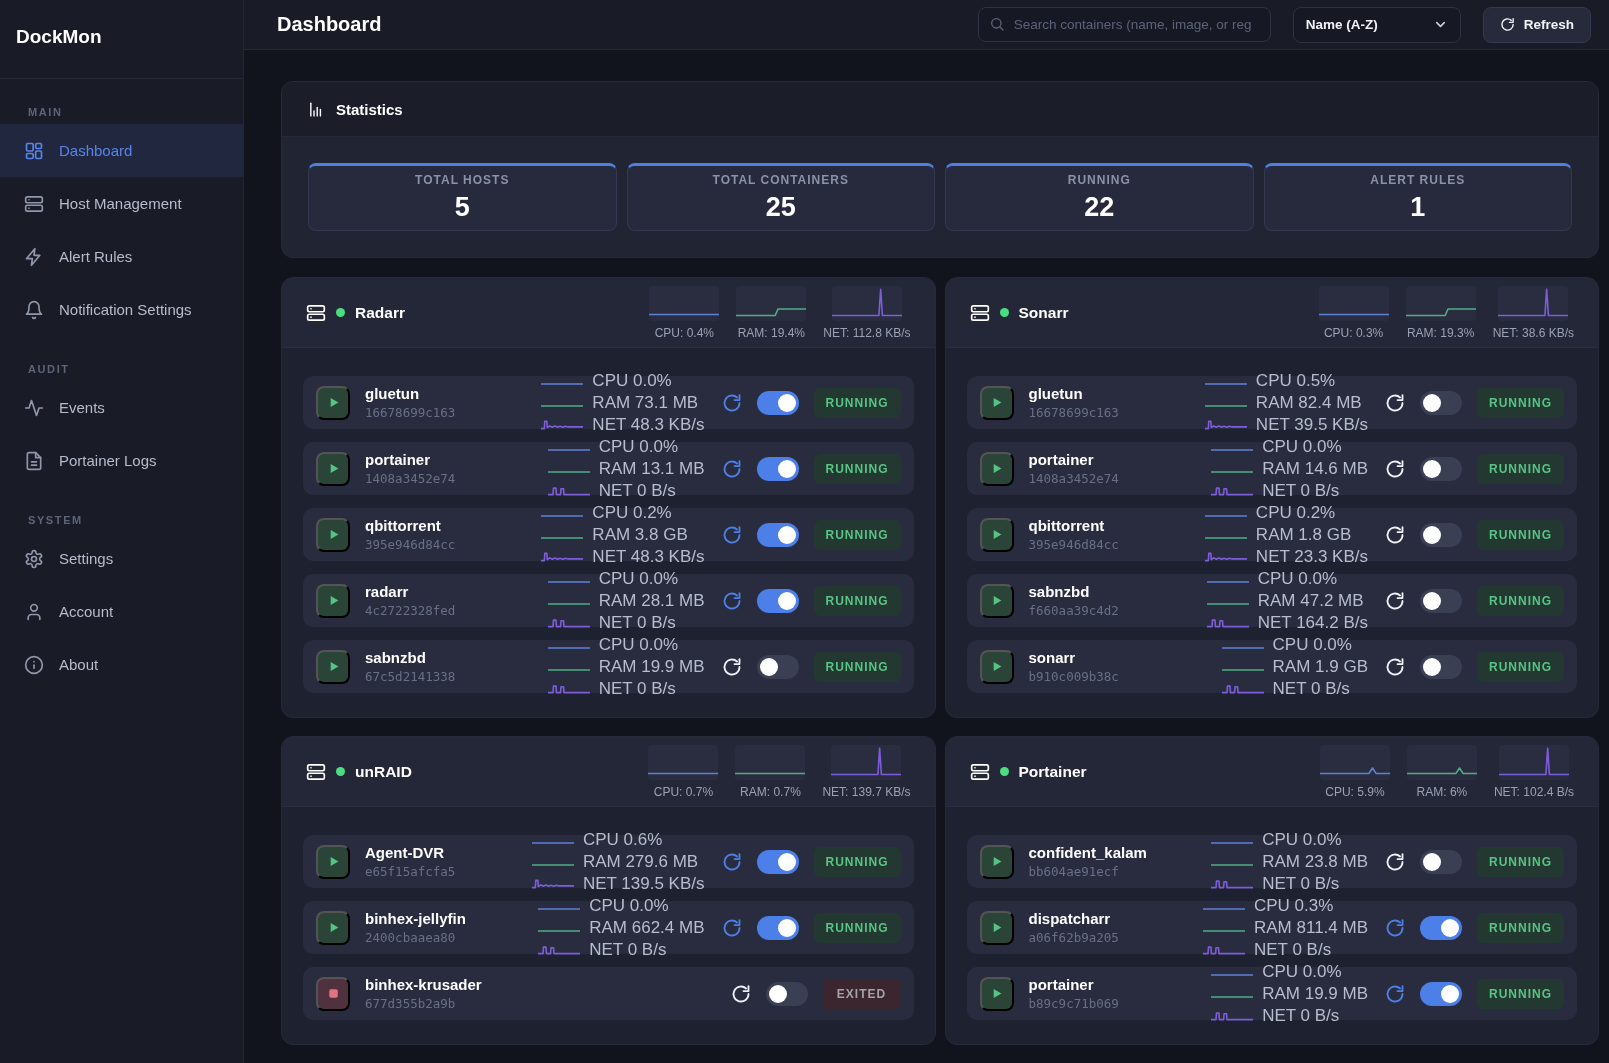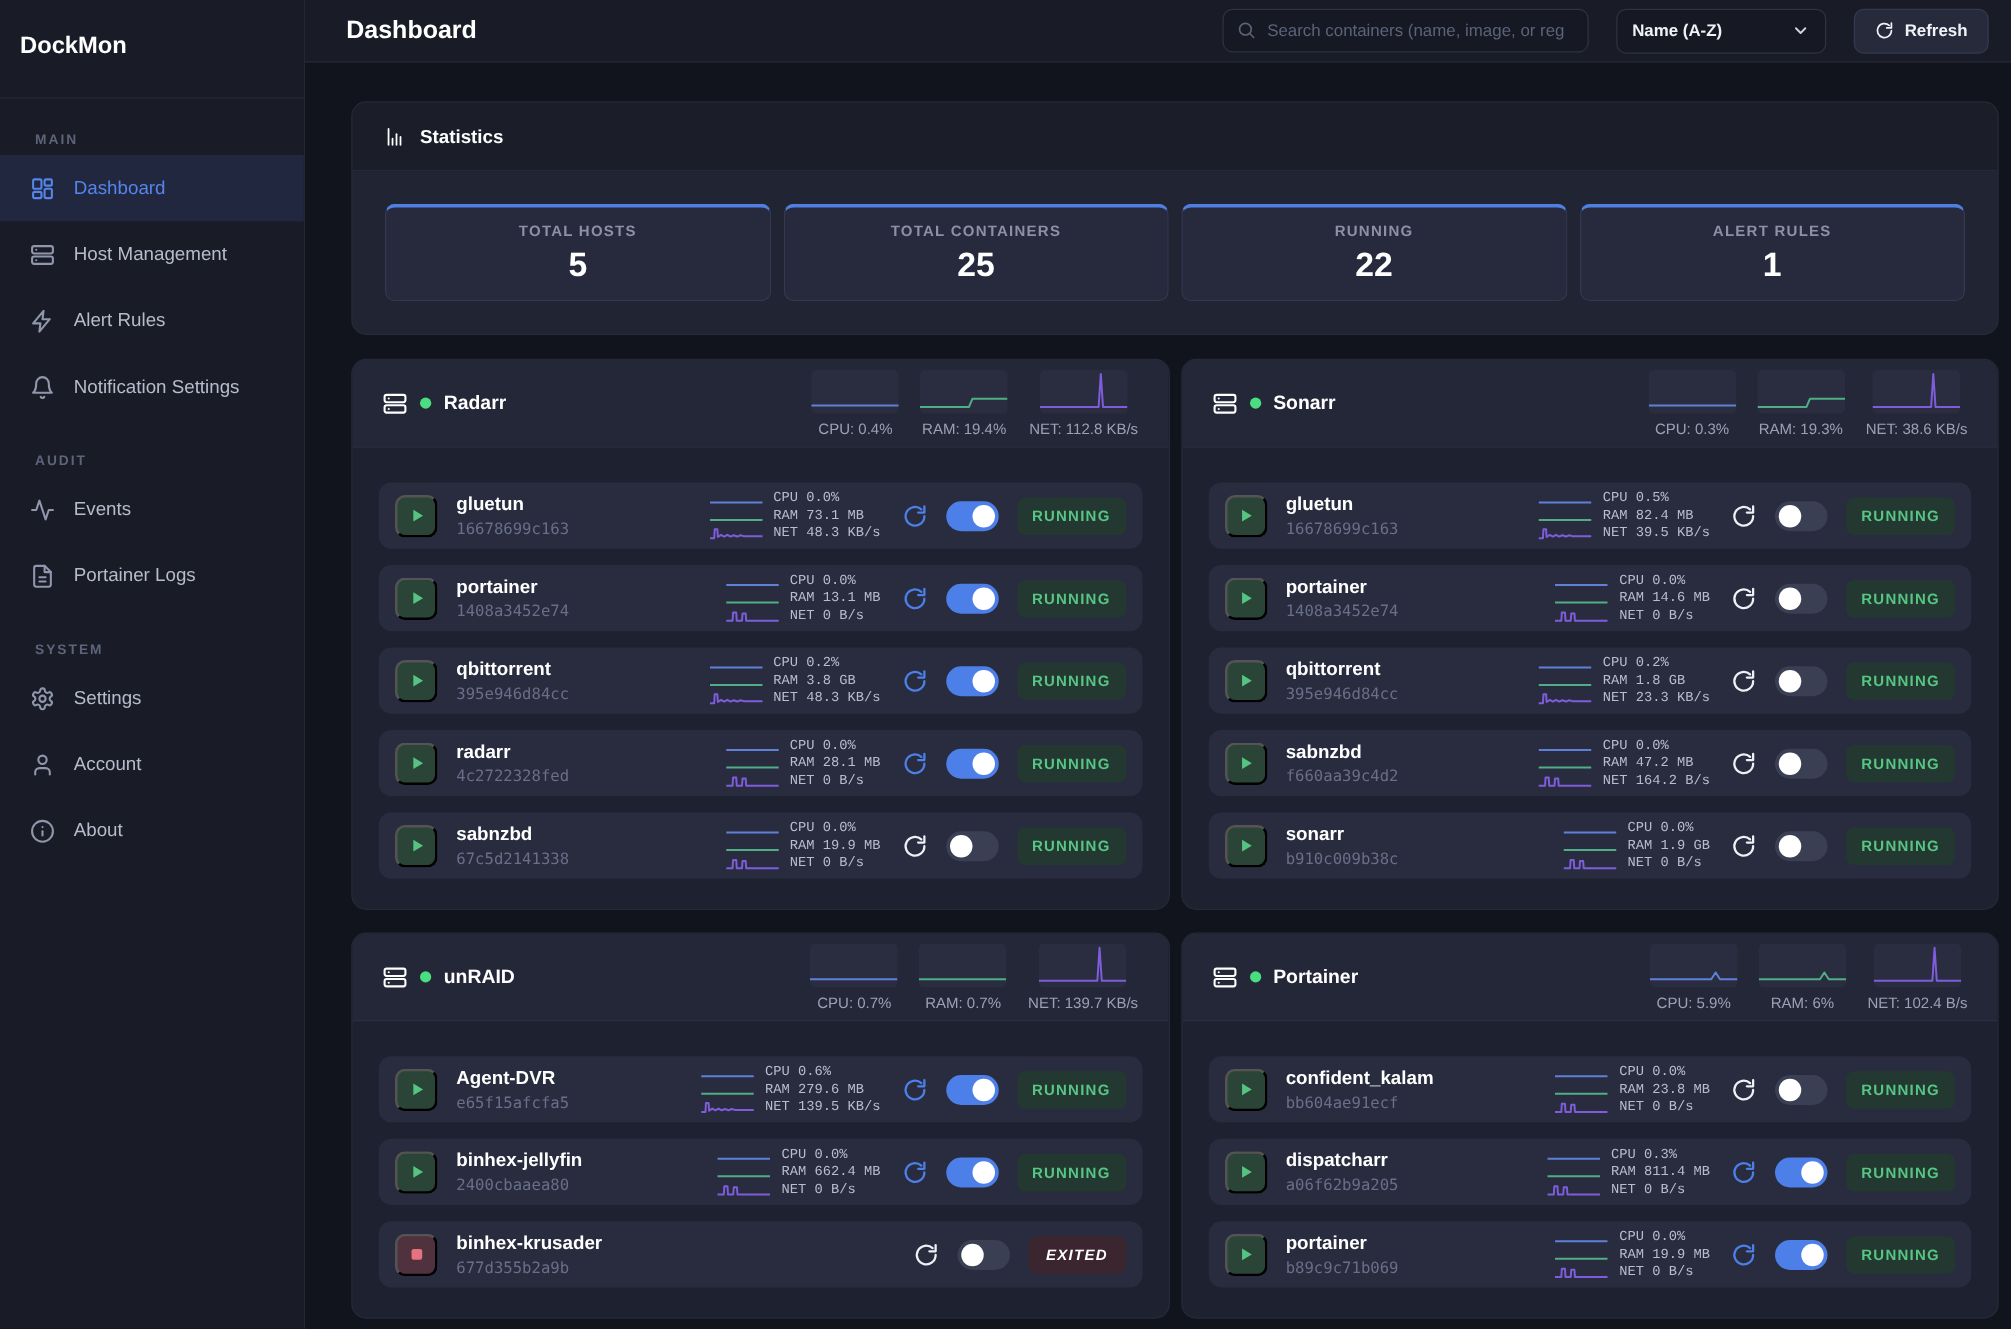--- a/index.html
+++ b/index.html
@@ -37,21 +37,21 @@
 
   .main { flex:1; overflow:hidden; padding:31px 10px 0 37px; }
 
   
   .stats-panel { background:#212433; border:1px solid #262a38; border-radius:12px; overflow:hidden; margin-bottom:19px; }
   .stats-header { height:55px; background:#1b1e29; border-bottom:1px solid #262a38; display:flex; align-items:center; gap:11px; padding:0 26px; }
   .stats-title { font-size:15px; font-weight:bold; color:#ffffff; }
   .stats-header-icon { width:17px; height:17px; color:#ffffff; }
   .stats-header-icon svg { width:100%; height:100%; }
   .stats-grid { display:grid; grid-template-columns:repeat(4,1fr); gap:10px; padding:26px; }
-  .stat-card { background:#272a3c; border:1px solid #343850; border-top:3px solid #4f7fe0; border-radius:8px; height:78px; display:flex; flex-direction:column; align-items:center; justify-content:center; gap:5px; }
+  .stat-card { background:#272a3c; border:1px solid #343850; border-top:3px solid #4f7fe0; border-radius:8px; height:68px; display:flex; flex-direction:column; align-items:center; justify-content:center; gap:5px; }
   .stat-label { font-size:12px; font-weight:600; letter-spacing:1px; color:#8b92a8; }
   .stat-value { font-size:27px; font-weight:bold; color:#ffffff; }
 
   
   .hosts-grid { display:grid; grid-template-columns:1fr 1fr; gap:18px 9px; }
   .host-card { background:#1e2130; border:1px solid #262a38; border-radius:12px; overflow:hidden; }
   .host-header { height:70px; background:#242737; border-bottom:1px solid #2a2e3e; display:flex; align-items:center; gap:10px; padding:0 24px; }
   .host-icon { width:20px; height:20px; color:#ffffff; flex:none; }
   .host-icon svg { width:100%; height:100%; }
   .host-dot { width:9px; height:9px; border-radius:50%; background:#4ade80; flex:none; }
@@ -67,34 +67,34 @@
   .c-row { height:53px; flex:none; background:#282c3e; border-radius:10px; display:flex; align-items:center; gap:15px; padding:0 13px; }
   .action-btn { width:34px; height:34px; border-radius:8px; background:#2b4438; display:flex; align-items:center; justify-content:center; flex:none; cursor:pointer; color:#55c382; }
   .action-btn.stop { background:#50323f; color:#e5737f; }
   .action-btn svg { width:17px; height:17px; }
   .c-infos { flex:1; min-width:0; display:flex; flex-direction:column; gap:3px; }
   .c-name { font-size:15px; font-weight:bold; color:#ffffff; white-space:nowrap; overflow:hidden; }
   .c-id { font-size:12.5px; color:#696f88; font-family:"DejaVu Sans Mono",monospace; }
   .c-stats { display:grid; grid-template-columns:42px auto; column-gap:9px; row-gap:2px; align-items:center; margin-right:2px; }
   .spark { width:42px; height:11px; }
   .spark svg { width:100%; height:100%; }
-  .cs-text { font-size:11px; color:#b7bdcc; white-space:nowrap;font-family:Liberation Mono, monospace; }
+  .cs-text { font-size:17px; color:#b7bdcc; white-space:nowrap; }
   .spark-cpu, .hm-cpu .chart-box { color:#5e81d6; }
   .spark-ram, .hm-ram .chart-box { color:#4fae85; }
   .spark-net, .hm-net .chart-box { color:#7e5ddb; }
   .restart-btn { width:20px; height:20px; color:#eef0f6; cursor:pointer; flex:none; }
   .restart-btn.on { color:#4d7fe8; }
   .restart-btn svg { width:100%; height:100%; }
   .toggle { width:42px; height:24px; border-radius:12px; background:#3b3f54; position:relative; cursor:pointer; flex:none; }
   .toggle .knob { width:18px; height:18px; border-radius:50%; background:#ffffff; position:absolute; top:3px; left:3px; }
   .toggle.on { background:#4d7fe8; }
   .toggle.on .knob { left:21px; }
   .badge { min-width:78px; height:30px; border-radius:6px; display:flex; align-items:center; justify-content:center; padding:0 12px; font-size:12px; font-weight:bold; letter-spacing:1px; flex:none; }
   .badge.running { background:#233831; color:#57c584; }
-  .badge.exited { background:#3b252f; color:#ffffff;font-style:italic; }
+  .badge.exited { background:#3b252f; color:#a3a3a3; }
 </style>
 </head>
 <body>
 
 <aside class="sidebar">
   <div class="logo">DockMon</div>
   <div class="logo-divider"></div>
   <nav id="sidebar-nav">
       <div class="nav-section">
     <div class="section-label">MAIN</div>

